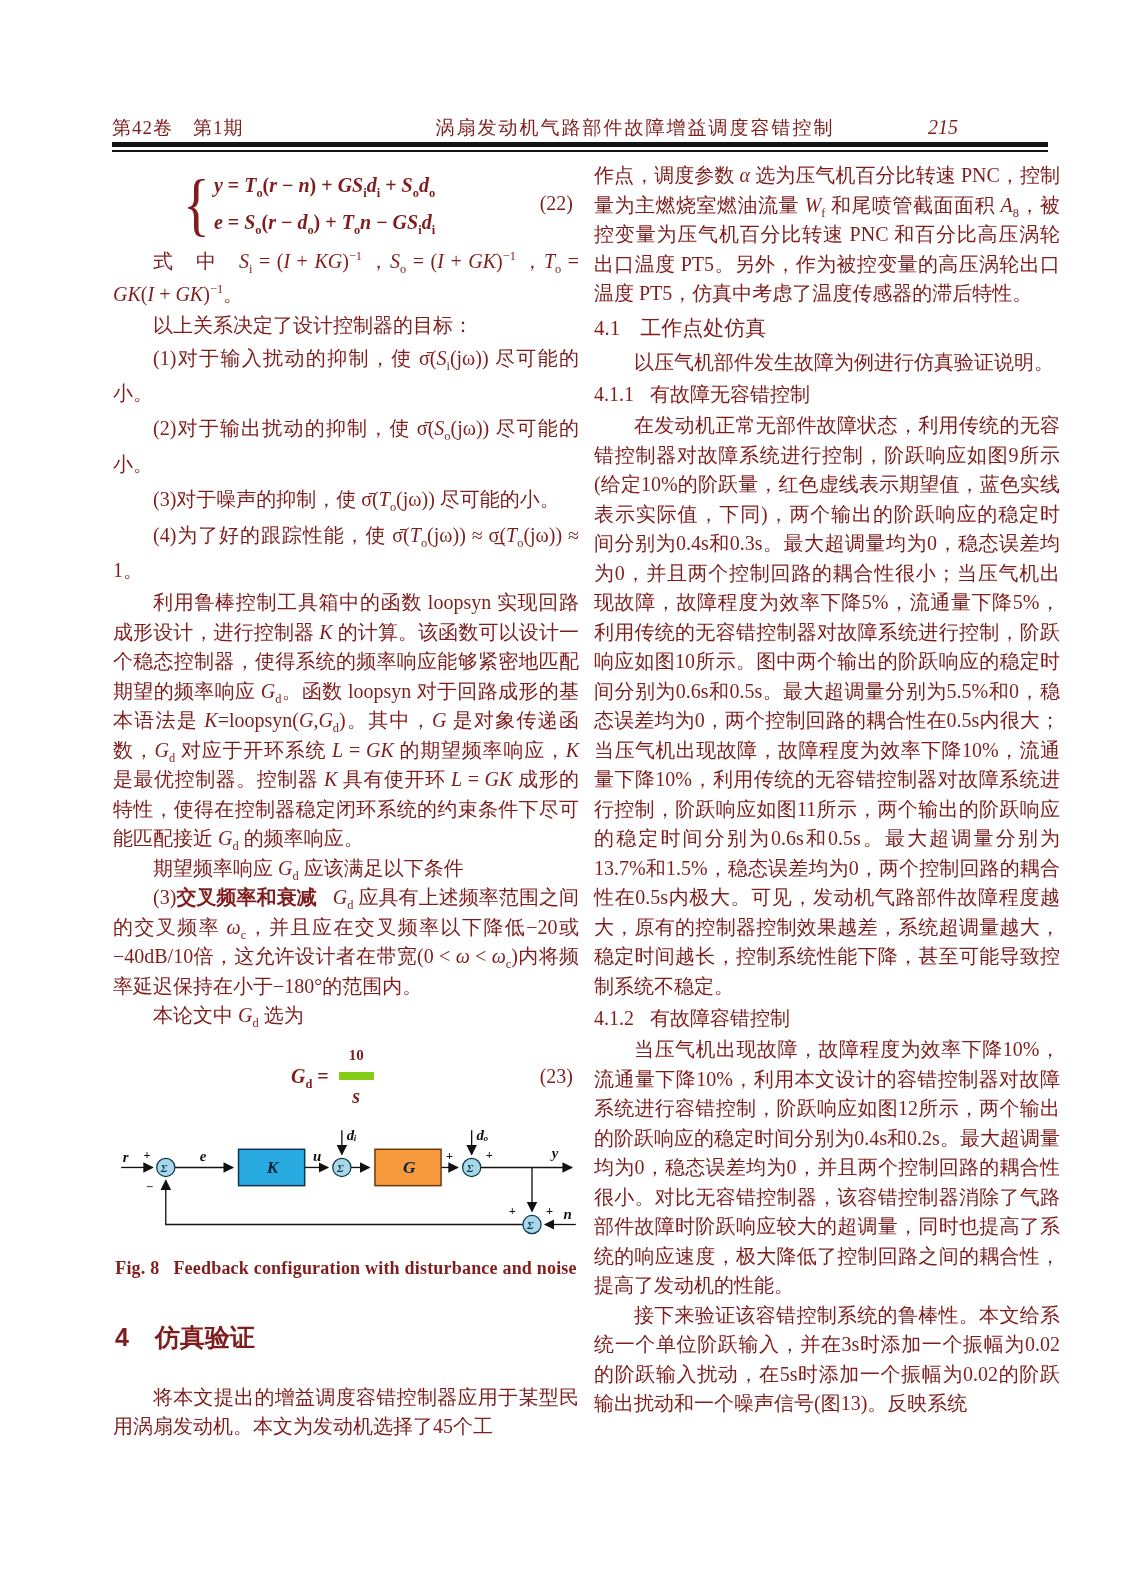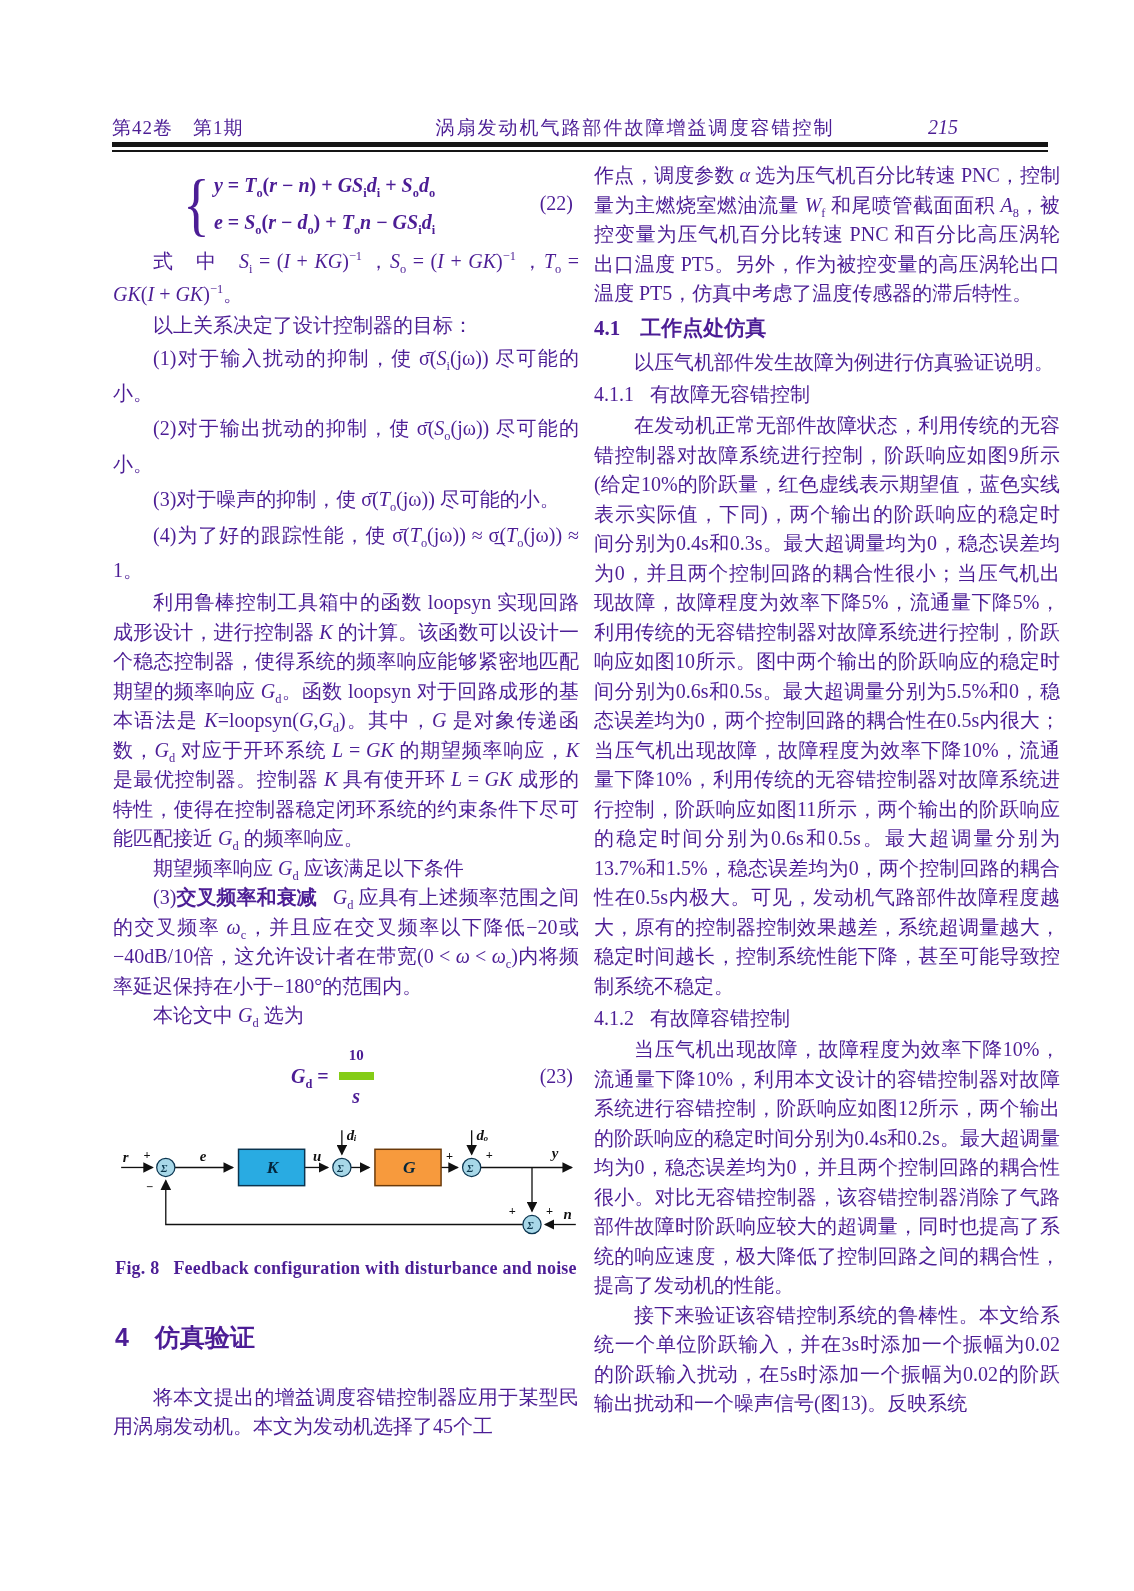--- a/index.html
+++ b/index.html
@@ -1,17 +1,17 @@
 <!DOCTYPE html>
 <html><head>
 <meta charset="utf-8">
 <style>
   html,body{margin:0;padding:0;background:#ffffff;}
   .page{position:relative;width:1124px;height:1591px;background:#ffffff;overflow:hidden;
-        font-family:"Liberation Serif","DejaVu Serif",serif;color:#4c1d95;}
+        font-family:"Liberation Serif","DejaVu Serif",serif;color:#7f1d1d;}
 
   
   .hdr{position:absolute;left:112px;top:115px;width:936px;display:flex;align-items:baseline;
        font-size:19px;letter-spacing:1px;}
   .hdr .vol{width:230px;}
   .hdr .ttl{flex:1;text-align:center;letter-spacing:2px;}
   .hdr .pg{width:120px;font-size:20px;letter-spacing:0;font-style:italic;}
   .rule-thick{position:absolute;left:112px;top:142px;width:936px;height:5px;background:#151515;}
   .rule-thin{position:absolute;left:112px;top:150px;width:936px;height:2px;background:#151515;}
 
@@ -52,21 +52,21 @@
   .lbl-box{font-style:italic;font-weight:bold;font-size:21px;fill:#05263b;}
   .sign{font-size:15px;fill:#111;font-weight:bold;}
   .sum-sym{font-size:13px;fill:#09364d;font-style:italic;font-weight:bold;}
   .fig-caption{text-align:center;font-weight:bold;font-size:18px;margin-top:8px;letter-spacing:0.2px;}
   .fig-caption .cap-label{margin-right:14px;}
 
   
   .h-sec{font-family:"Liberation Sans","DejaVu Sans",sans-serif;font-weight:bold;font-size:25px;
          margin:40px 0 30px 2px;display:flex;align-items:baseline;text-indent:0;}
   .h-sec .num{margin-right:26px;}
-  .h-sub{font-family:"Liberation Sans","DejaVu Sans",sans-serif;font-weight:bold;font-size:21px;
+  .h-sub{font-family:"Liberation Sans","DejaVu Sans",sans-serif;font-weight:normal;font-size:21px;
          margin:4px 0 5px 0;display:flex;align-items:baseline;text-indent:0;line-height:30px;}
   .h-sub .num{margin-right:20px;font-family:"Liberation Serif",serif;}
   .h-sub3{font-size:20px;font-weight:400;margin:2px 0 2px 0;display:flex;align-items:flex-end;
           text-indent:0;line-height:30px;}
   .h-sub3 .num{margin-right:16px;}
 </style>
 </head>
 <body>
 
 <div class="page">

